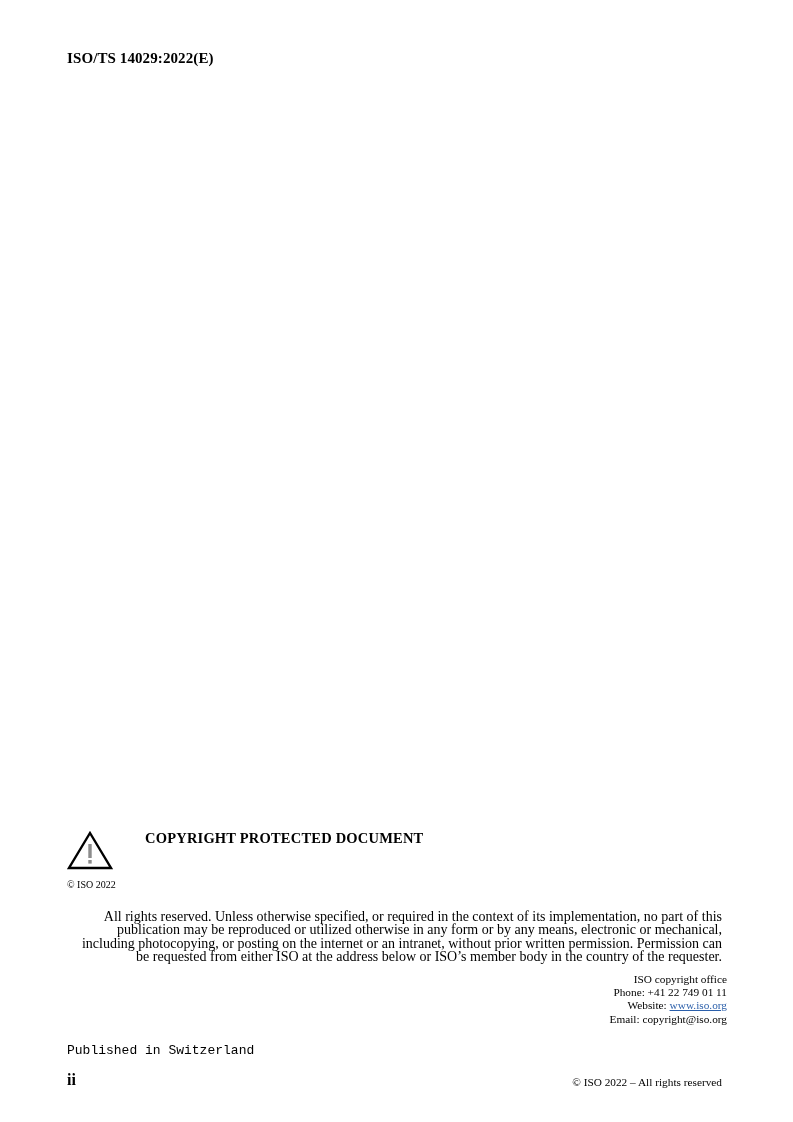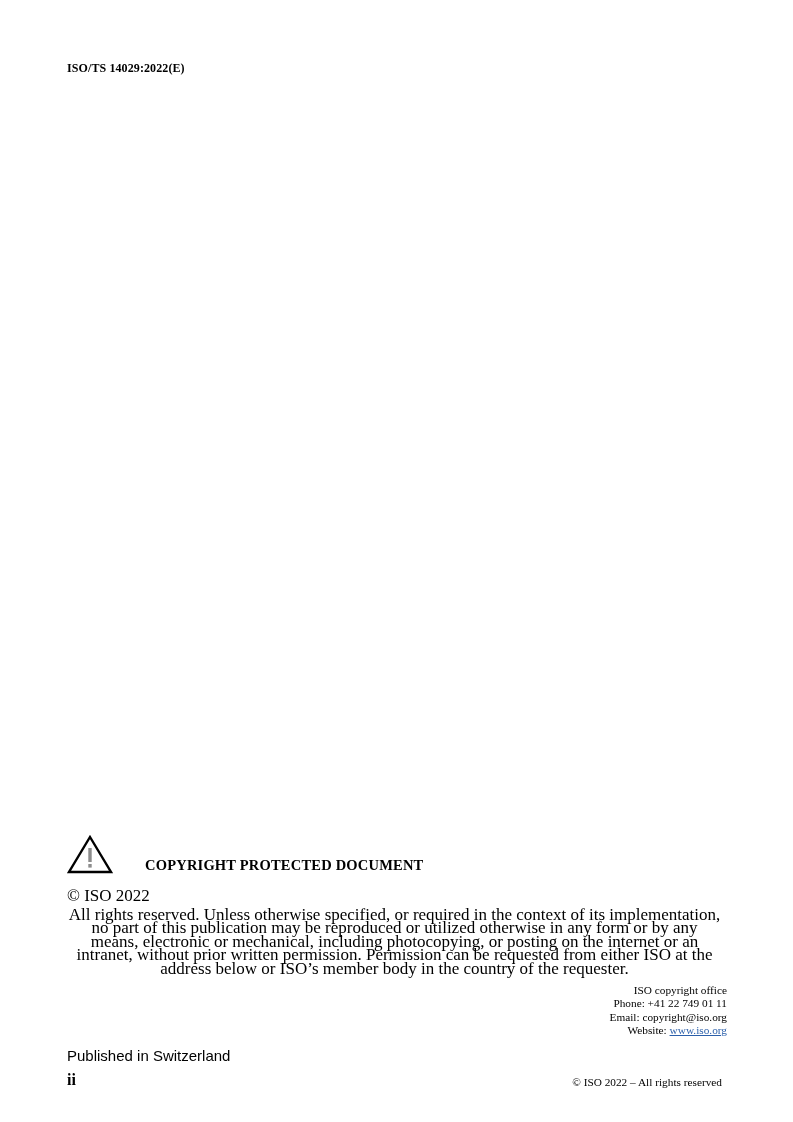--- a/index.html
+++ b/index.html
@@ -16,87 +16,87 @@
     overflow: hidden;
   }
   .page {
     position: relative;
     width: 793px;
     height: 1122px;
     box-sizing: border-box;
   }
   .header-ref {
     position: absolute;
-    top: 61px;
+    top: 50px;
     left: 67px;
     font-family: "Liberation Serif", serif;
     font-weight: bold;
-    font-size: 12px;
+    font-size: 15px;
     letter-spacing: 0.1px;
     color: #000;
   }
   .copyright-block {
     position: absolute;
     left: 67px;
     top: 830px;
     width: 660px;
   }
   .cpd-row {
     display: flex;
-    align-items: flex-end;
+    align-items: flex-start;
     height: 44px;
   }
   .warn-icon {
     width: 46px;
     height: 40px;
     position: relative;
     flex: 0 0 auto;
   }
   .warn-icon svg {
     display: block;
   }
   .cpd-title {
     font-family: "Liberation Serif", serif;
     font-weight: bold;
     font-size: 14.5px;
     margin-left: 32px;
     letter-spacing: 0.2px;
   }
   .copy-year {
     font-family: "Liberation Serif", serif;
-    font-size: 17px;
-    margin-top: 12px;
+    font-size: 10px;
+    margin-top: 5px;
   }
   .legal-text {
     font-family: "Liberation Serif", serif;
-    font-size: 17px;
+    font-size: 14px;
     line-height: 13.4px;
-    margin-top: 2px;
-    text-align: center;
+    margin-top: 20px;
+    text-align: right;
     width: 655px;
   }
   .address-block {
     font-family: "Liberation Serif", serif;
     font-size: 11.3px;
     line-height: 13.4px;
     margin-top: 9px;
     margin-left: 18px;
     text-align: right;
   }
   .address-block div {
     white-space: nowrap;
   }
   .link {
     color: #2b5faa;
     text-decoration: underline;
   }
   .published {
-    font-family: Liberation Sans, sans-serif;
-    font-size: 15px;
-    margin-top: 9px;
+    font-family: Liberation Mono, monospace;
+    font-size: 13px;
+    margin-top: 17px;
   }
   .footer-left {
     position: absolute;
     left: 67px;
     top: 1071px;
     font-family: "Liberation Serif", serif;
     font-size: 16px;
     font-weight: bold;
   }
   .footer-right {
@@ -128,22 +128,22 @@
       <span class="cpd-title">COPYRIGHT PROTECTED DOCUMENT</span>
     </div>
 
     <div class="copy-year">© ISO 2022</div>
 
     <div class="legal-text">All rights reserved. Unless otherwise specified, or required in the context of its implementation, no part of this publication may be reproduced or utilized otherwise in any form or by any means, electronic or mechanical, including photocopying, or posting on the internet or an intranet, without prior written permission. Permission can be requested from either ISO at the address below or ISO’s member body in the country of the requester.</div>
 
     <div class="address-block">
       <div>ISO copyright office</div>
       <div>Phone: +41 22 749 01 11</div>
+      <div><span>Website: </span><a class="link" href="#">www.iso.org</a></div>
       <div>Email: copyright@iso.org</div>
-      <div><span>Website: </span><a class="link" href="#">www.iso.org</a></div>
     </div>
 
     <div class="published">Published in Switzerland</div>
   </div>
 
   <div class="footer-left">ii</div>
 
   <div class="footer-right">© ISO 2022 – All rights reserved</div>
 
 </div>

